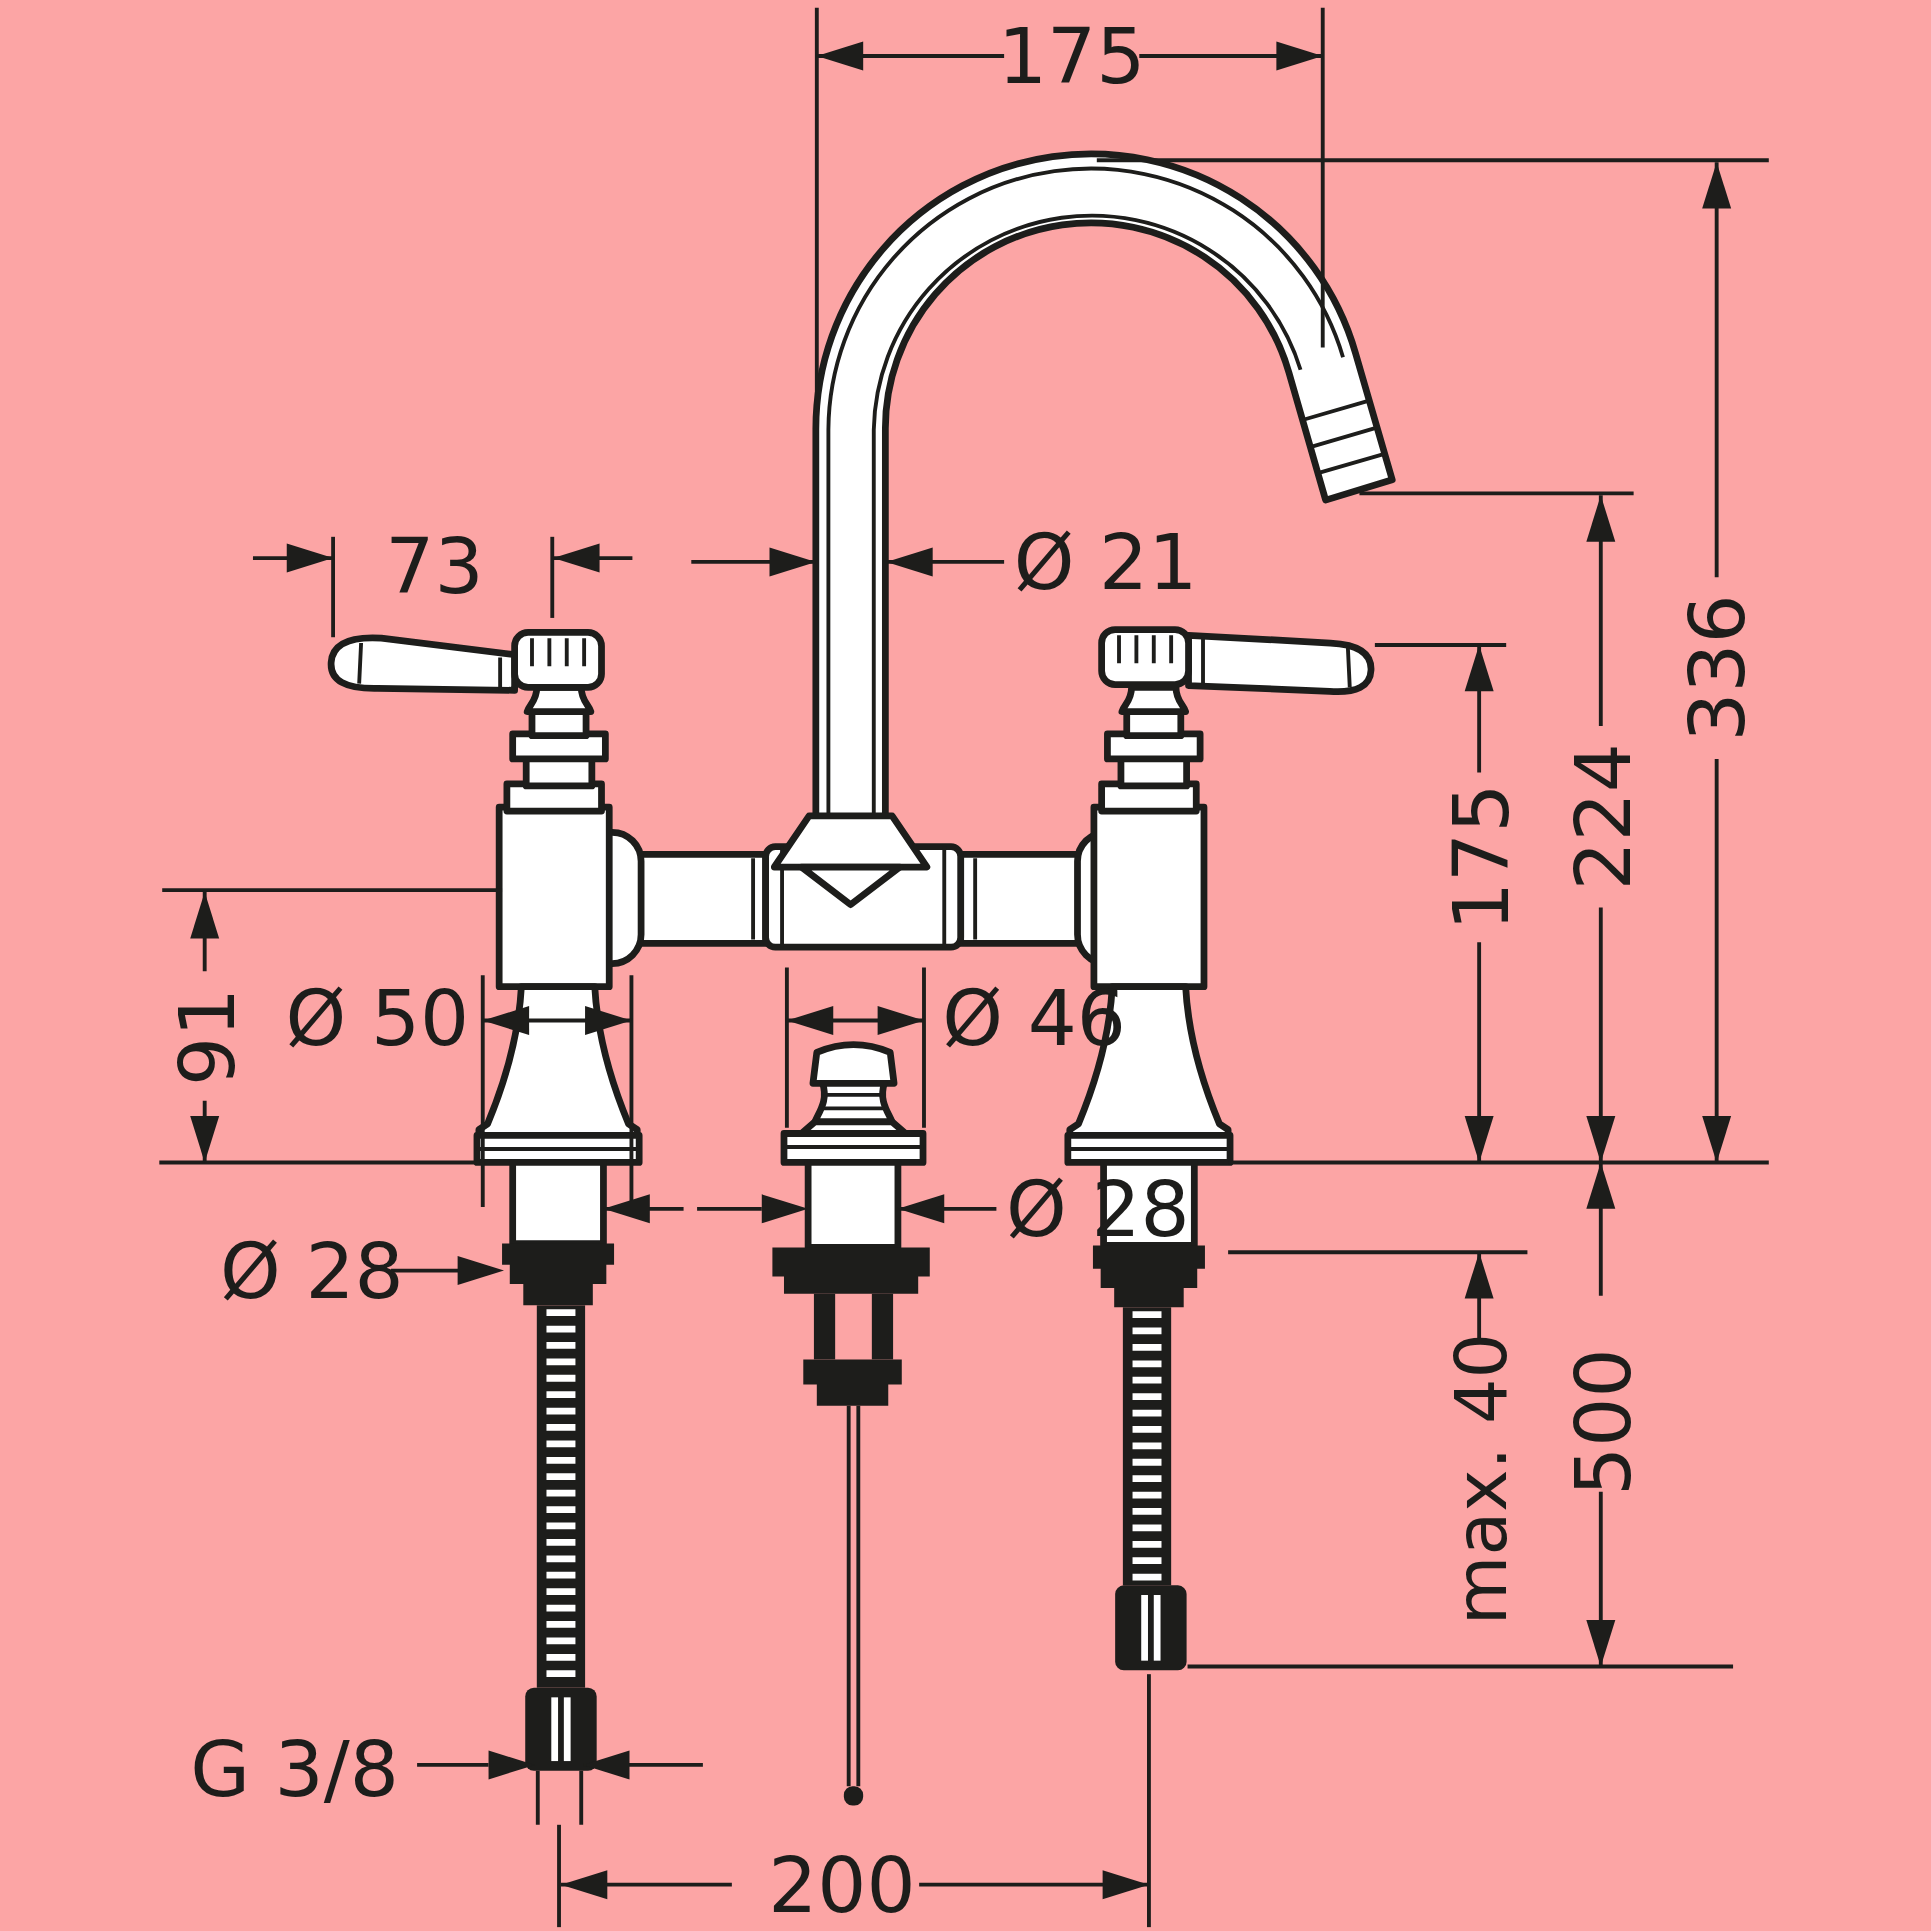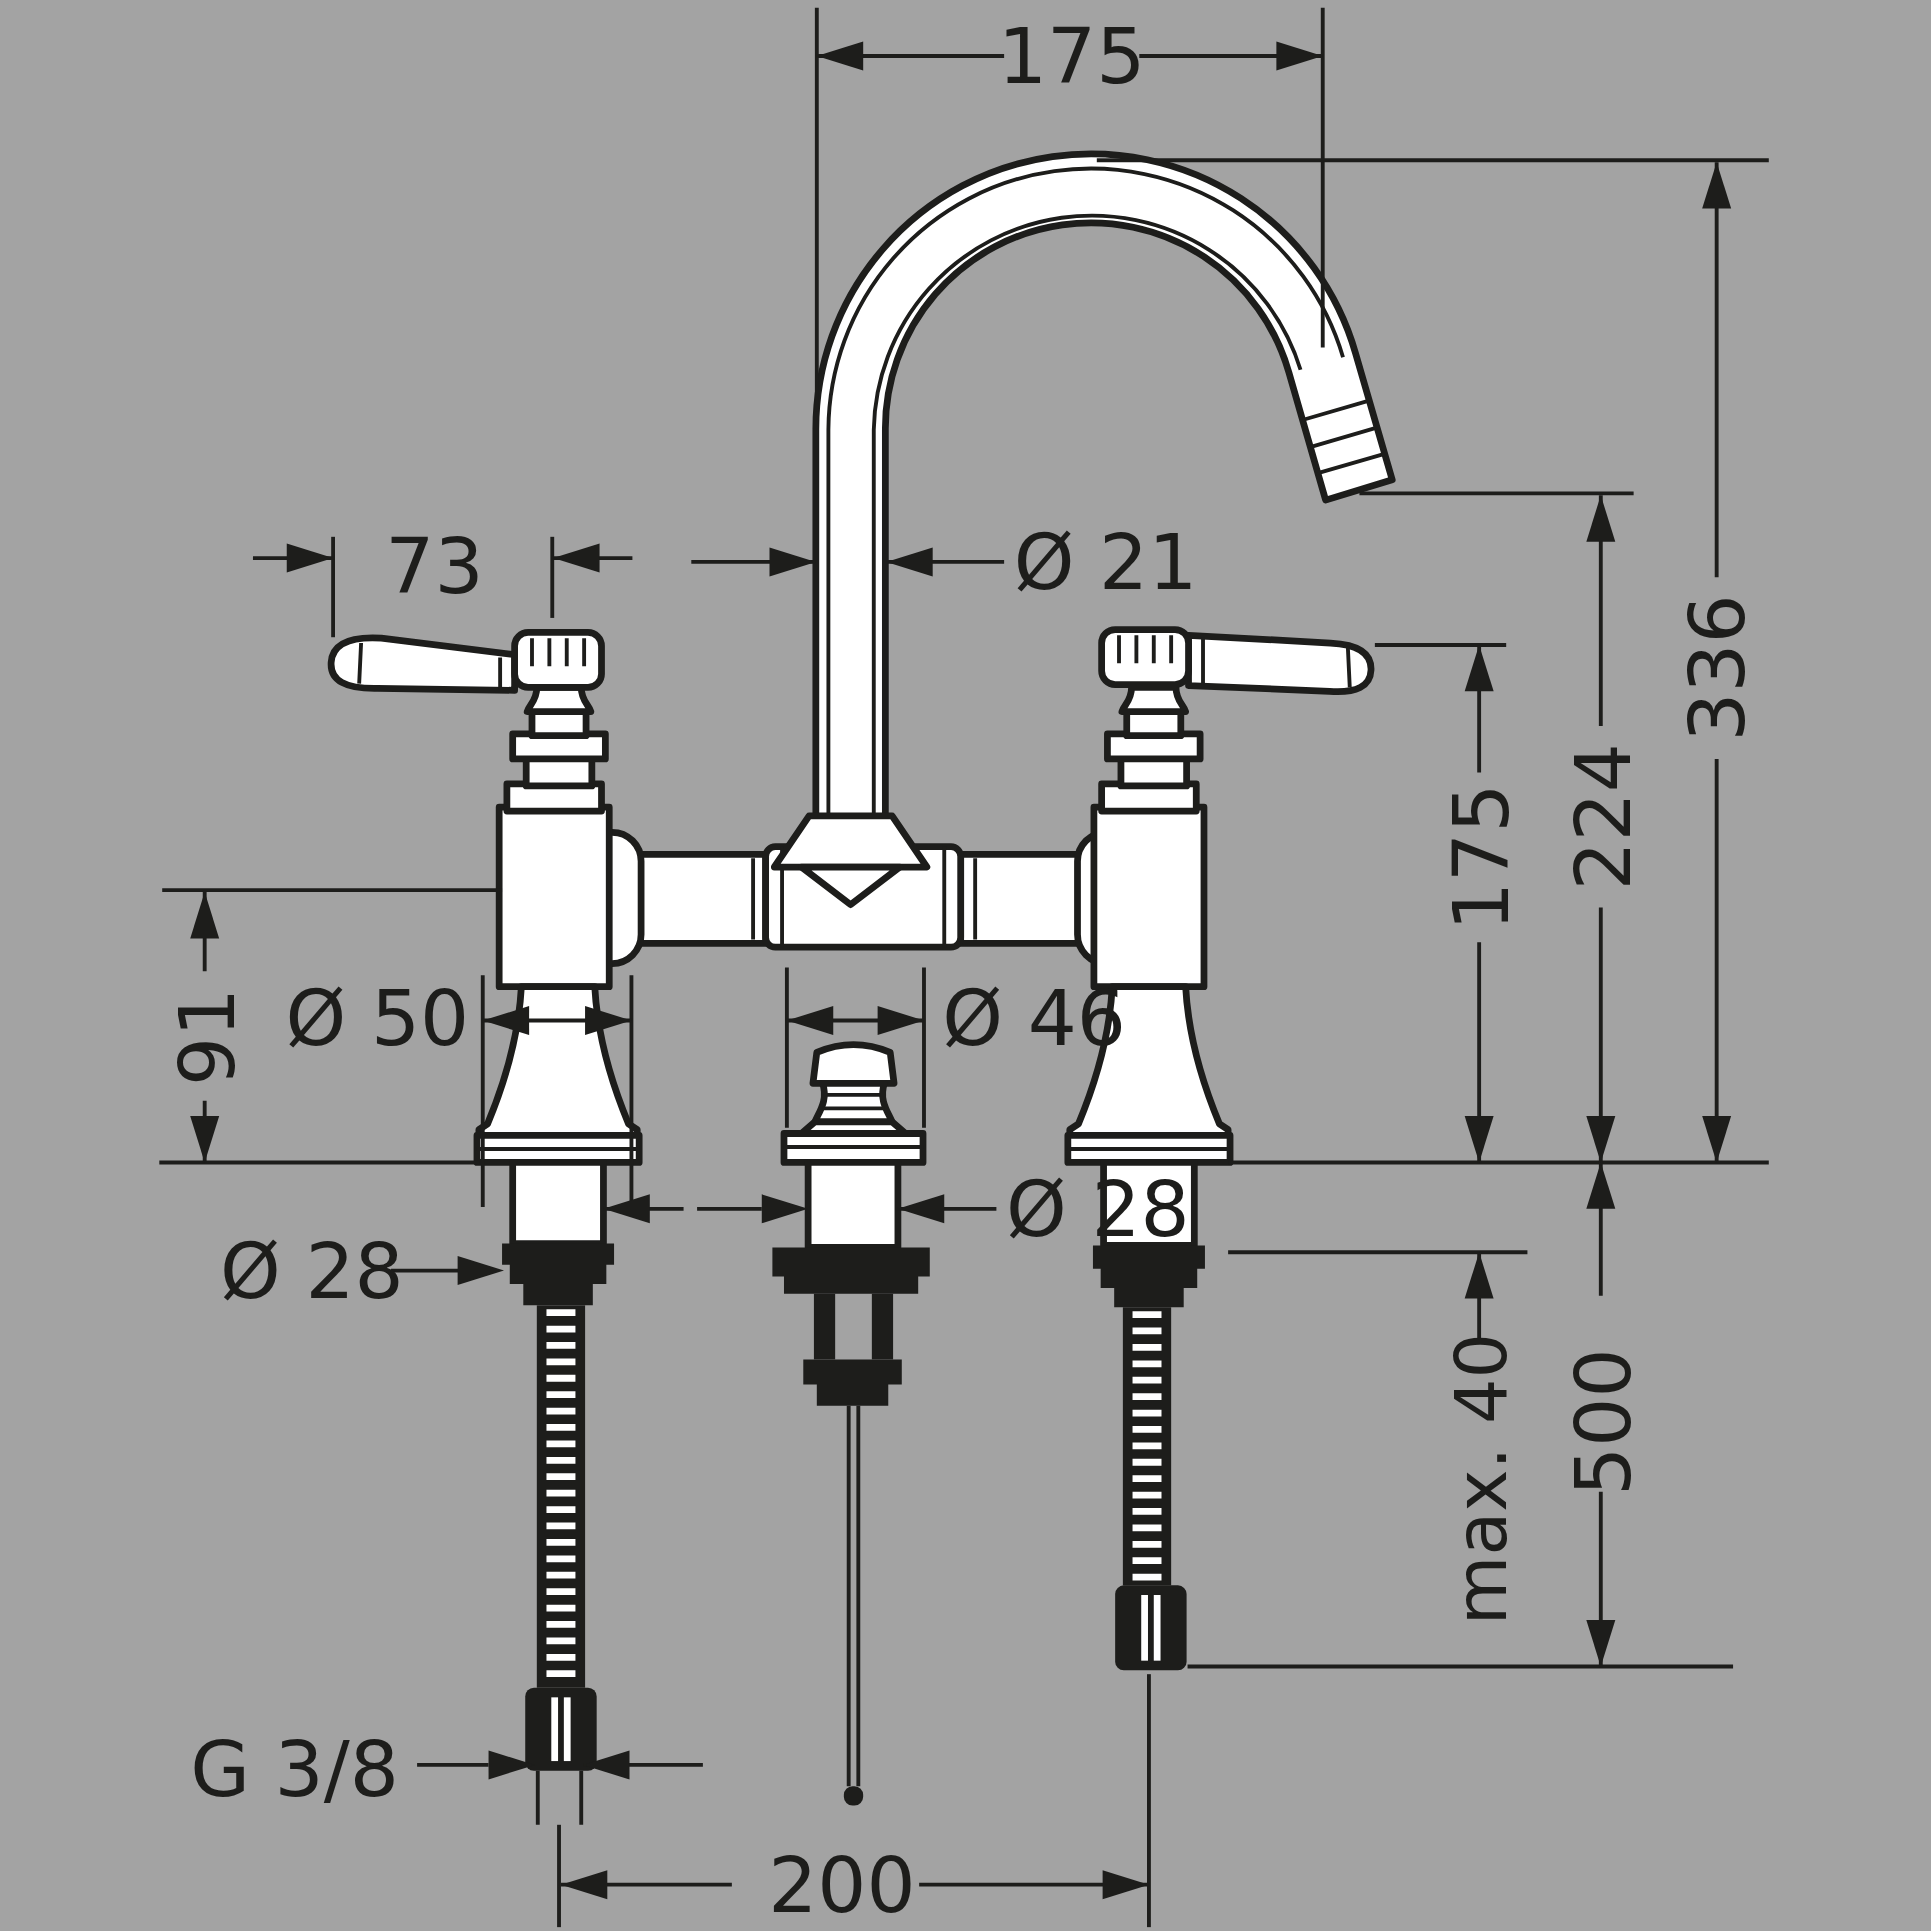--- a/index.html
+++ b/index.html
@@ -1,16 +1,16 @@
 <!DOCTYPE html>
 <html><head>
 <meta charset="utf-8">
 <style>
   html,body{margin:0;padding:0;background:#fff;}
-  .stage{width:1931px;height:1931px;background:#a3a3a3;position:relative;overflow:hidden;}
+  .stage{width:1931px;height:1931px;background:#fca5a5;position:relative;overflow:hidden;}
   svg{display:block;}
   .ln{stroke:#1d1d1b;stroke-width:4;fill:none;}
   .part{stroke:#1d1d1b;stroke-width:7;fill:#ffffff;stroke-linejoin:round;}
   .partthin{stroke:#1d1d1b;stroke-width:4;fill:none;stroke-linejoin:round;}
   .solid{fill:#1d1d1b;stroke:none;}
   .arr{fill:#1d1d1b;stroke:none;}
   .dimtxt{font-family:"DejaVu Sans","Liberation Sans",sans-serif;font-size:80px;fill:#1d1d1b;}
   .dimtxt.small{font-size:74px;}
   .hosedash{stroke:#ffffff;stroke-width:30;stroke-dasharray:7 10;fill:none;}
 </style>

